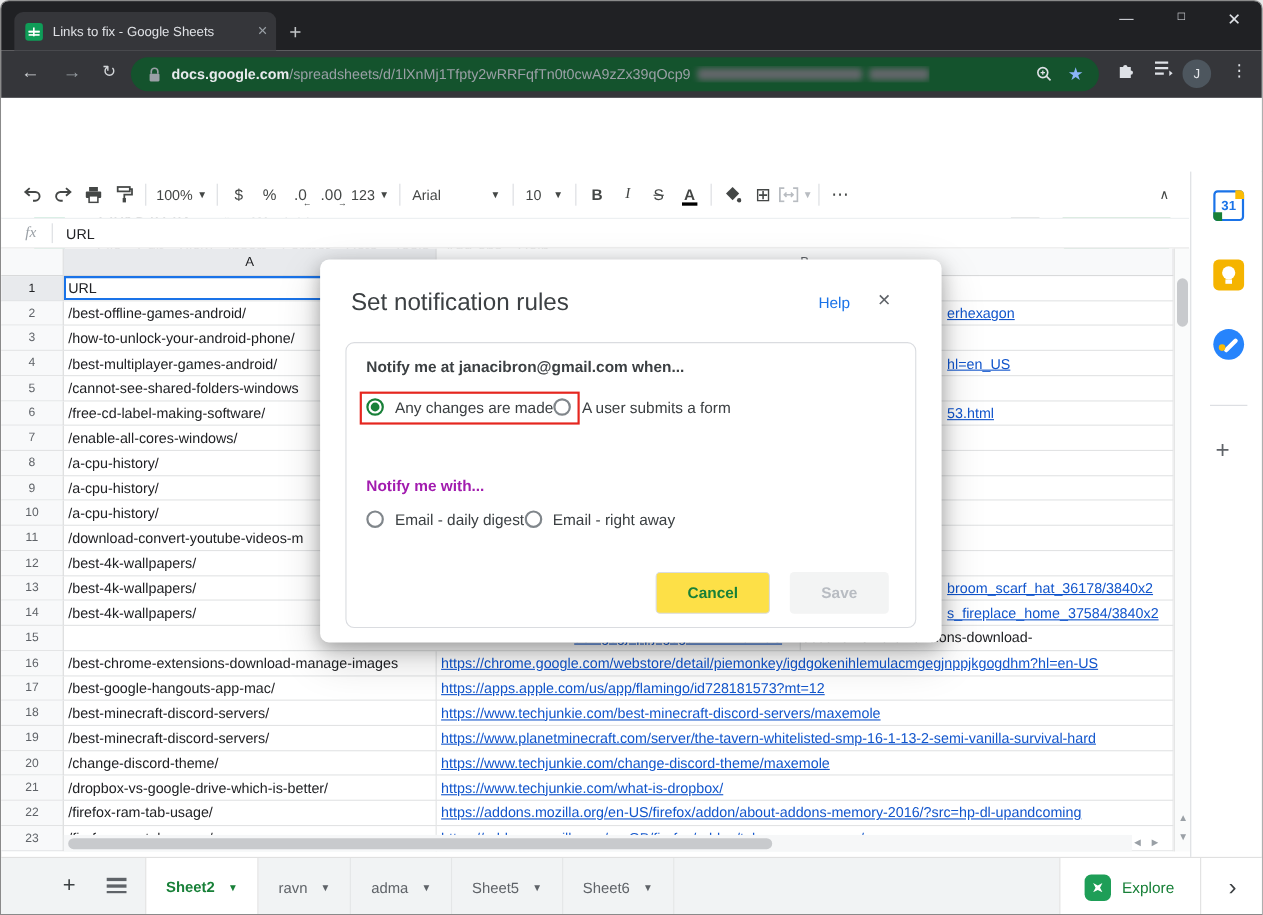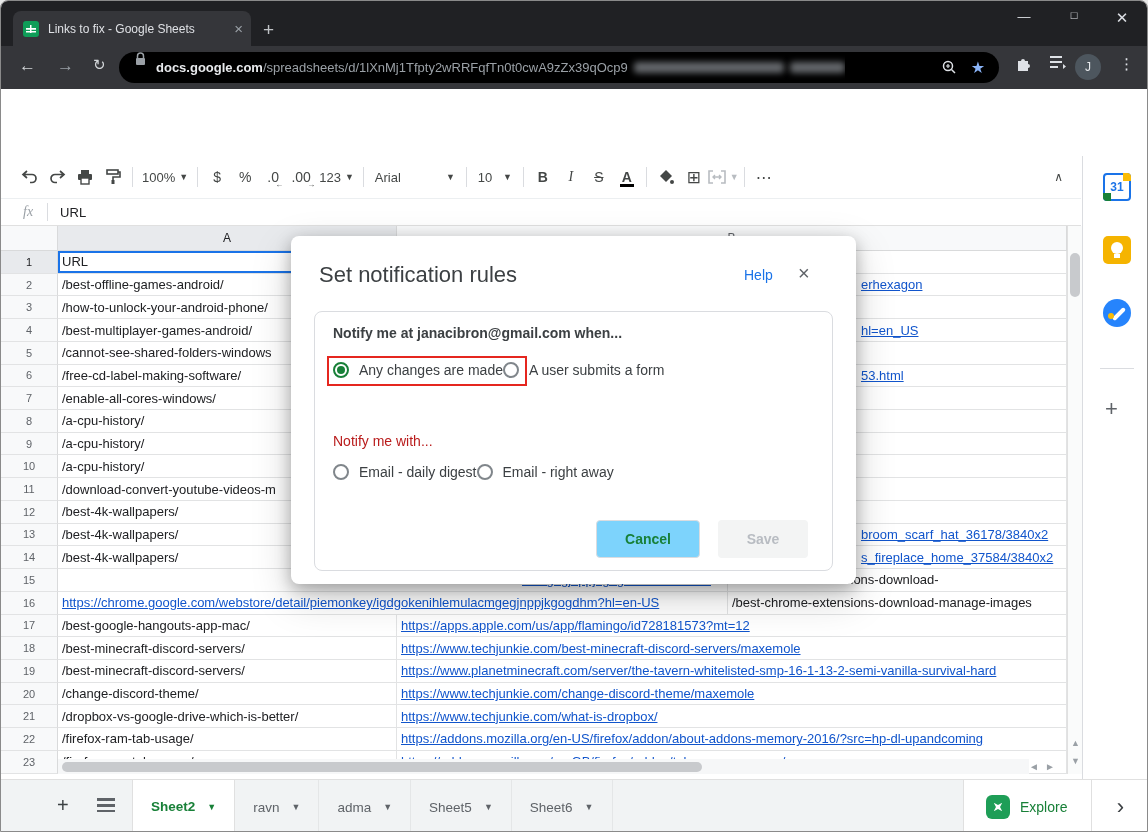--- a/index.html
+++ b/index.html
@@ -18,21 +18,21 @@
   .tab-title { color:#dfe1e5; font-size:12px; margin-left:9px; white-space:nowrap; overflow:hidden; flex:1; }
   .tab-close { color:#9aa0a6; font-size:15px; margin-left:6px; cursor:default; }
   .newtab { position:absolute; left:262px; top:18px; color:#c0c3c6; font-size:19px; font-weight:300; }
   .winctl { position:absolute; top:8px; color:#dee1e6; font-size:13px; width:30px; text-align:center; }
   .winctl.min { left:1008px; } .winctl.max { left:1058px; font-size:11px; } .winctl.close { left:1106px; font-size:15px; }
 
   
   .navbar { position:absolute; left:0; top:45px; width:1148px; height:43px; background:#35363a; }
   .navbtn { position:absolute; top:10px; font-size:17px; color:#d2d5d8; }
   .nav-back { left:18px; } .nav-fwd { left:56px; color:#9aa0a6; } .nav-reload { left:92px; font-size:15px; }
-  .urlpill { position:absolute; left:118px; top:6px; width:880px; height:31px; background:#000000; border-radius:16px; display:flex; }
+  .urlpill { position:absolute; left:118px; top:6px; width:880px; height:31px; background:#14532d; border-radius:16px; display:flex; align-items:center; }
   .lock-icon { margin-left:16px; flex:0 0 auto; }
   .url-text { margin-left:10px; font-size:13px; white-space:nowrap; overflow:hidden; display:flex; align-items:center; }
   .url-domain { color:#e8eaed; font-weight:bold; }
   .url-path { color:#9aa0a6; }
   .blurbit { display:inline-block; height:11px; background:#64676b; border-radius:3px; filter:blur(3px); margin-left:6px; }
   .pill-icons { position:absolute; right:14px; top:0; height:31px; display:flex; align-items:center; gap:14px; }
   .star-blue { color:#8ab4f8; font-size:16px; }
   .ext-icons { position:absolute; top:9px; color:#dee1e6; }
   .puzzle { left:1014px; } .listicon { left:1048px; }
   .avatar-sm { position:absolute; left:1074px; top:8px; width:26px; height:26px; border-radius:50%; background:#4d565e; color:#e8eaed; font-size:12px; display:flex; align-items:center; justify-content:center; }
@@ -135,31 +135,31 @@
   .explore-label { color:#188038; font-size:14px; }
   .bb-chev { position:absolute; left:1090px; top:0; width:58px; height:54px; background:#fff; border-left:1px solid #e0e0e0; display:flex; align-items:center; justify-content:center; color:#3c4043; font-size:22px; }
 
   
   .dialog { position:absolute; left:290px; top:235px; width:565px; height:348px; background:#fff; border-radius:8px; box-shadow:0 5px 16px rgba(0,0,0,.28), 0 14px 40px rgba(0,0,0,.18); z-index:40; }
   .dlg-title { position:absolute; left:28px; top:26px; font-size:22px; color:#3c4043; }
   .dlg-help { position:absolute; left:453px; top:31px; font-size:14px; color:#1a73e8; }
   .dlg-close { position:absolute; left:507px; top:26px; font-size:20px; color:#5f6368; }
   .dlg-box { position:absolute; left:23px; top:75px; width:519px; height:260px; border:1px solid #dadce0; border-radius:8px; }
   .nwhen { position:absolute; left:18px; top:13px; font-size:14px; font-weight:bold; color:#3c4043; }
-  .nwith { position:absolute; left:18px; top:121px; font-size:14px; font-weight:normal; color:#b91c1c; }
+  .nwith { position:absolute; left:18px; top:121px; font-size:14px; font-weight:bold; color:#a21caf; }
   .opts { position:absolute; left:18px; display:flex; flex-direction:row; }
   .opts.when { top:42px; } .opts.with { top:144px; }
   .opt { height:32px; display:flex; align-items:center; gap:10px; font-size:14px; color:#3c4043; }
   .radio { width:16px; height:16px; border:2px solid #80868b; border-radius:50%; position:relative; flex:0 0 16px; }
   .radio.on { border-color:#188038; }
   .radio.on::after { content:""; position:absolute; left:2px; top:2px; width:8px; height:8px; border-radius:50%; background:#188038; }
   .redbox { position:absolute; left:12px; top:44px; width:200px; height:30px; border:2px solid #e5261f; pointer-events:none; }
   .dlg-btns { position:absolute; right:24px; top:208px; display:flex; gap:18px; }
   .btn { height:38px; border-radius:4px; font-size:14px; font-weight:bold; display:flex; align-items:center; justify-content:center; }
-  .btn.cancel { width:104px; background:#7dd3fc; border:1px solid #dadce0; color:#188038; }
+  .btn.cancel { width:104px; background:#fde047; border:1px solid #dadce0; color:#188038; }
   .btn.save { width:90px; background:#f3f4f4; color:#b8bcc2; }
 
   svg { display:block; }
 </style>
 </head>
 <body>
 
 <div id="window">
 
   <div class="titlebar">
@@ -432,24 +432,24 @@
         </div>
         <div class="grow">
           <div class="rh">15</div>
           <div class="cell cb frag">
             <span class="link">acmgegjnppjkgogdhm?hl=en-US</span>
           </div>
           <div class="cell ca">/best-chrome-extensions-download-</div>
         </div>
         <div class="grow">
           <div class="rh">16</div>
+          <div class="cell ca">/best-chrome-extensions-download-manage-images</div>
           <div class="cell cb">
             <span class="link">https://chrome.google.com/webstore/detail/piemonkey/igdgokenihlemulacmgegjnppjkgogdhm?hl=en-US</span>
           </div>
-          <div class="cell ca">/best-chrome-extensions-download-manage-images</div>
         </div>
         <div class="grow">
           <div class="rh">17</div>
           <div class="cell ca">/best-google-hangouts-app-mac/</div>
           <div class="cell cb">
             <span class="link">https://apps.apple.com/us/app/flamingo/id728181573?mt=12</span>
           </div>
         </div>
         <div class="grow">
           <div class="rh">18</div>

